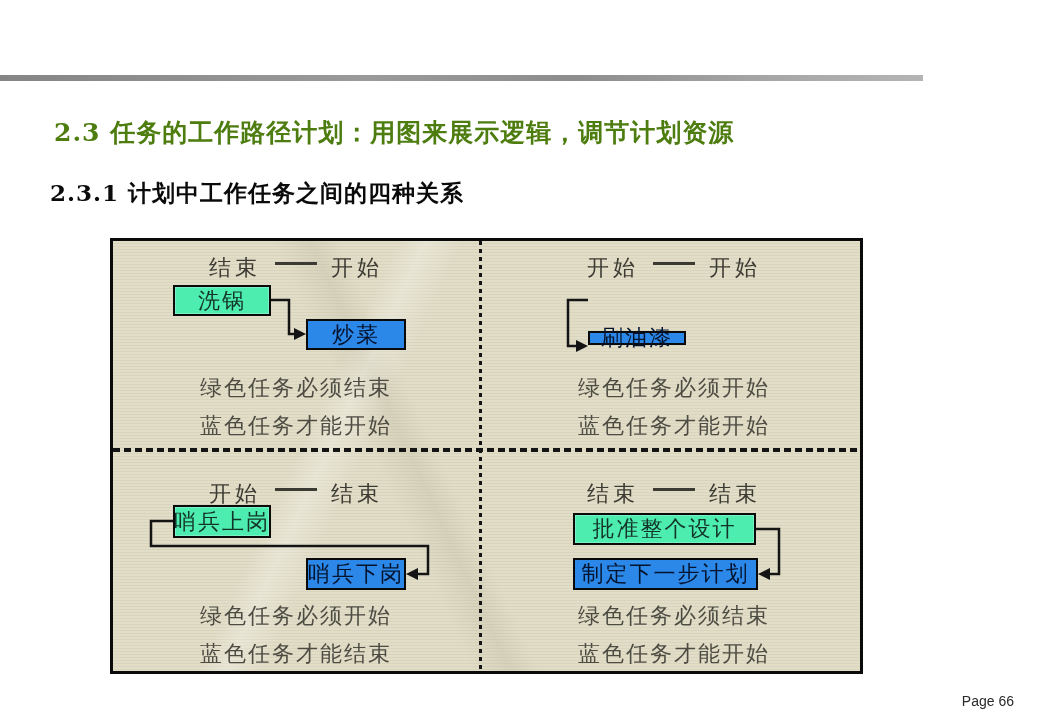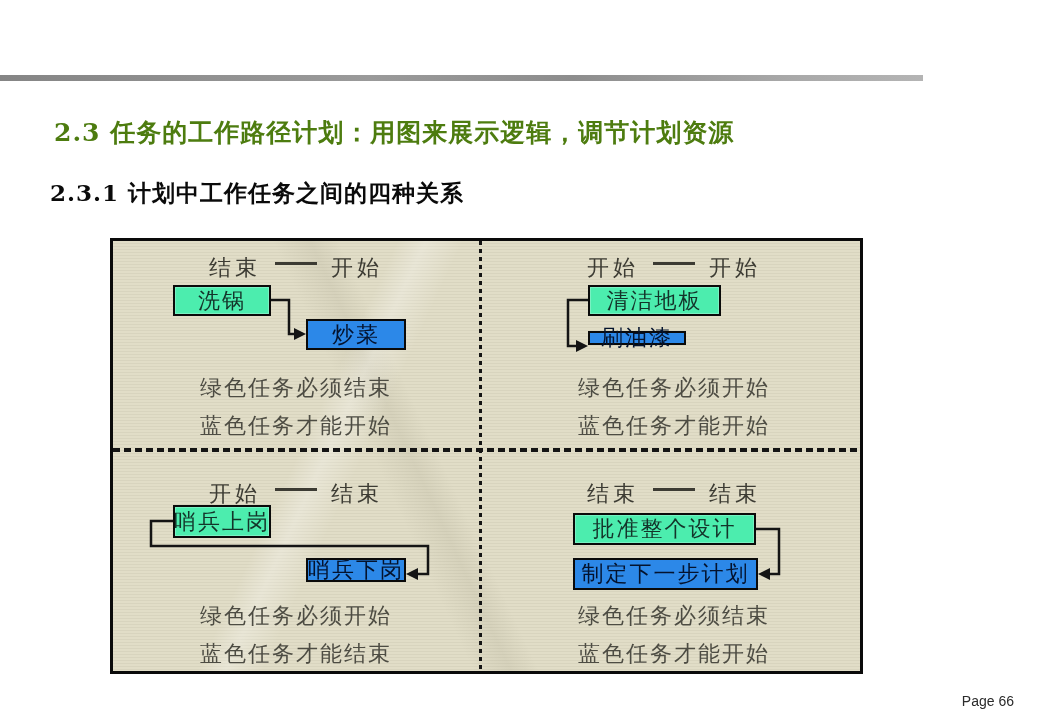--- a/index.html
+++ b/index.html
@@ -64,21 +64,21 @@
   
   .q1-header{left:0;top:12px;width:366px;}
   .q2-header{left:369px;top:12px;width:384px;}
   .q3-header{left:0;top:238px;width:366px;}
   .q4-header{left:369px;top:238px;width:384px;}
   .q1-green{left:60px;top:44px;width:98px;height:31px;}
   .q1-blue{left:193px;top:78px;width:100px;height:31px;}
   .q2-green{left:475px;top:44px;width:133px;height:31px;}
   .q2-blue{left:475px;top:90px;width:98px;height:14px;}
   .q3-green{left:60px;top:264px;width:98px;height:33px;}
-  .q3-blue{left:193px;top:317px;width:100px;height:24px;}
+  .q3-blue{left:193px;top:317px;width:100px;height:32px;}
   .q4-green{left:460px;top:272px;width:183px;height:32px;}
   .q4-blue{left:460px;top:317px;width:185px;height:32px;}
   .q1-cap1{left:0;top:132px;width:366px;}
   .q1-cap2{left:0;top:170px;width:366px;}
   .q2-cap1{left:369px;top:132px;width:384px;}
   .q2-cap2{left:369px;top:170px;width:384px;}
   .q3-cap1{left:0;top:360px;width:366px;}
   .q3-cap2{left:0;top:398px;width:366px;}
   .q4-cap1{left:369px;top:360px;width:384px;}
   .q4-cap2{left:369px;top:398px;width:384px;}
@@ -106,21 +106,20 @@
     <div class="task-box task-green q1-green">洗锅</div>
     <div class="task-box task-blue q1-blue">炒菜</div>
     <div class="quad-caption q1-cap1">绿色任务必须结束</div>
     <div class="quad-caption q1-cap2">蓝色任务才能开始</div>
 
     <div class="quad-header q2-header">
       <span>开始</span>
       <span class="header-dash"></span>
       <span>开始</span>
     </div>
-    <div class="task-box task-green q2-green">清洁地板</div>
     <div class="task-box task-blue q2-blue">刷油漆</div>
     <div class="quad-caption q2-cap1">绿色任务必须开始</div>
     <div class="quad-caption q2-cap2">蓝色任务才能开始</div>
 
     <div class="quad-header q3-header">
       <span>开始</span>
       <span class="header-dash"></span>
       <span>结束</span>
     </div>
     <div class="task-box task-green q3-green">哨兵上岗</div>

